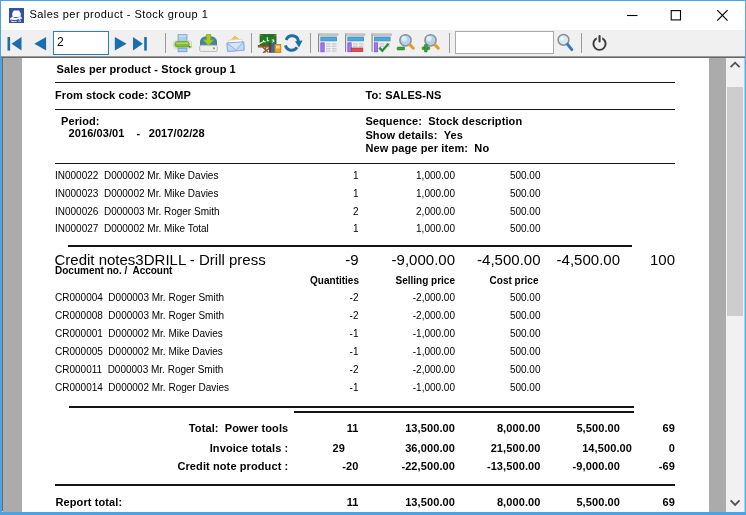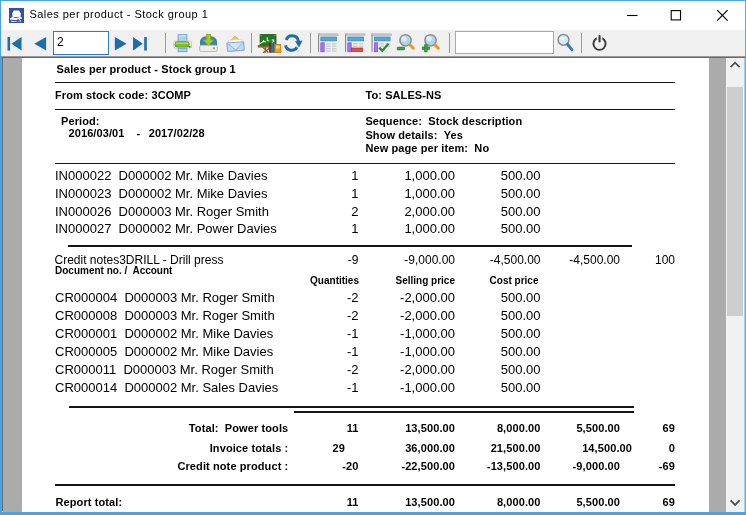--- a/index.html
+++ b/index.html
@@ -1,20 +1,20 @@
 <!DOCTYPE html>
 <html><head><meta charset="utf-8"><style>
 *{margin:0;padding:0;box-sizing:border-box}
 html,body{width:746px;height:515px;overflow:hidden;position:relative;background:#fff;
 font-family:"Liberation Sans",sans-serif}
 .t,.b11,.b10,.s,.m{position:absolute;white-space:pre;color:#000;line-height:12px}
 .b11{font-size:11px;font-weight:bold;letter-spacing:0.1px}
 .b10{font-size:10px;font-weight:bold}
-.s{font-size:13px}
-.m{font-size:12px}
+.s{font-size:10px}
+.m{font-size:15px}
 #titlebar{position:absolute;left:1px;top:1px;width:744px;height:29px;background:#fff}
 #titletxt{position:absolute;left:29.5px;top:8.2px;font-size:11px;letter-spacing:0.45px;color:#000;line-height:12px;white-space:pre}
 #toolbar{position:absolute;left:1px;top:30px;width:744px;height:26px;background:#f0f0f0}
 #tbline1{position:absolute;left:1px;top:55.6px;width:744px;height:1px;background:#9a9a9a}
 #tbline2{position:absolute;left:1px;top:56.6px;width:744px;height:1.1px;background:#686868}
 #content{position:absolute;left:2.6px;top:57.7px;width:741.4px;height:454px;background:#ababab}
 #page{position:absolute;left:21.7px;top:57.7px;width:687.5px;height:454px;background:#fff}
 #scroll{position:absolute;left:726.2px;top:57.7px;width:17.5px;height:454px;background:#f1f1f1}
 #thumb{position:absolute;left:726.8px;top:87px;width:16.3px;height:229px;background:#cdcdcd}
 .sep{position:absolute;top:33px;width:1px;height:20px;background:#9b9b9b}
@@ -203,21 +203,21 @@
 <div class="s" style="right:291px;top:169.6px">1,000.00</div>
 <div class="s" style="right:205.5px;top:169.6px">500.00</div>
 <div class="s" style="left:55px;top:187.6px">IN000023  D000002 Mr. Mike Davies</div>
 <div class="s" style="right:387.5px;top:187.6px">1</div>
 <div class="s" style="right:291px;top:187.6px">1,000.00</div>
 <div class="s" style="right:205.5px;top:187.6px">500.00</div>
 <div class="s" style="left:55px;top:205.6px">IN000026  D000003 Mr. Roger Smith</div>
 <div class="s" style="right:387.5px;top:205.6px">2</div>
 <div class="s" style="right:291px;top:205.6px">2,000.00</div>
 <div class="s" style="right:205.5px;top:205.6px">500.00</div>
-<div class="s" style="left:55px;top:222.6px">IN000027  D000002 Mr. Power Davies</div>
+<div class="s" style="left:55px;top:222.6px">IN000027  D000002 Mr. Mike Total</div>
 <div class="s" style="right:387.5px;top:222.6px">1</div>
 <div class="s" style="right:291px;top:222.6px">1,000.00</div>
 <div class="s" style="right:205.5px;top:222.6px">500.00</div>
 <div style="position:absolute;left:68px;top:245.4px;width:564px;height:1.9px;background:#151515"></div>
 <div class="m" style="left:54.5px;top:253.6px">Credit notes3DRILL - Drill press</div>
 <div class="m" style="right:387.5px;top:253.6px">-9</div>
 <div class="m" style="right:291px;top:253.6px">-9,000.00</div>
 <div class="m" style="right:205.5px;top:253.6px">-4,500.00</div>
 <div class="m" style="right:126px;top:253.6px">-4,500.00</div>
 <div class="m" style="right:71px;top:253.6px">100</div>
@@ -238,21 +238,21 @@
 <div class="s" style="right:291px;top:328.1px">-1,000.00</div>
 <div class="s" style="right:205.5px;top:328.1px">500.00</div>
 <div class="s" style="left:55px;top:345.6px">CR000005  D000002 Mr. Mike Davies</div>
 <div class="s" style="right:387.5px;top:345.6px">-1</div>
 <div class="s" style="right:291px;top:345.6px">-1,000.00</div>
 <div class="s" style="right:205.5px;top:345.6px">500.00</div>
 <div class="s" style="left:55px;top:363.6px">CR000011  D000003 Mr. Roger Smith</div>
 <div class="s" style="right:387.5px;top:363.6px">-2</div>
 <div class="s" style="right:291px;top:363.6px">-2,000.00</div>
 <div class="s" style="right:205.5px;top:363.6px">500.00</div>
-<div class="s" style="left:55px;top:381.6px">CR000014  D000002 Mr. Sales Davies</div>
+<div class="s" style="left:55px;top:381.6px">CR000014  D000002 Mr. Roger Davies</div>
 <div class="s" style="right:387.5px;top:381.6px">-1</div>
 <div class="s" style="right:291px;top:381.6px">-1,000.00</div>
 <div class="s" style="right:205.5px;top:381.6px">500.00</div>
 <div style="position:absolute;left:69px;top:406.2px;width:565px;height:1.5px;background:#151515"></div>
 <div style="position:absolute;left:294px;top:410.9px;width:340px;height:1.7px;background:#151515"></div>
 <div class="b11" style="right:457.7px;top:421.6px">Total:&nbsp; Power tools</div>
 <div class="b11" style="right:387.5px;top:421.6px">11</div>
 <div class="b11" style="right:291px;top:421.6px">13,500.00</div>
 <div class="b11" style="right:205.5px;top:421.6px">8,000.00</div>
 <div class="b11" style="right:126px;top:421.6px">5,500.00</div>

